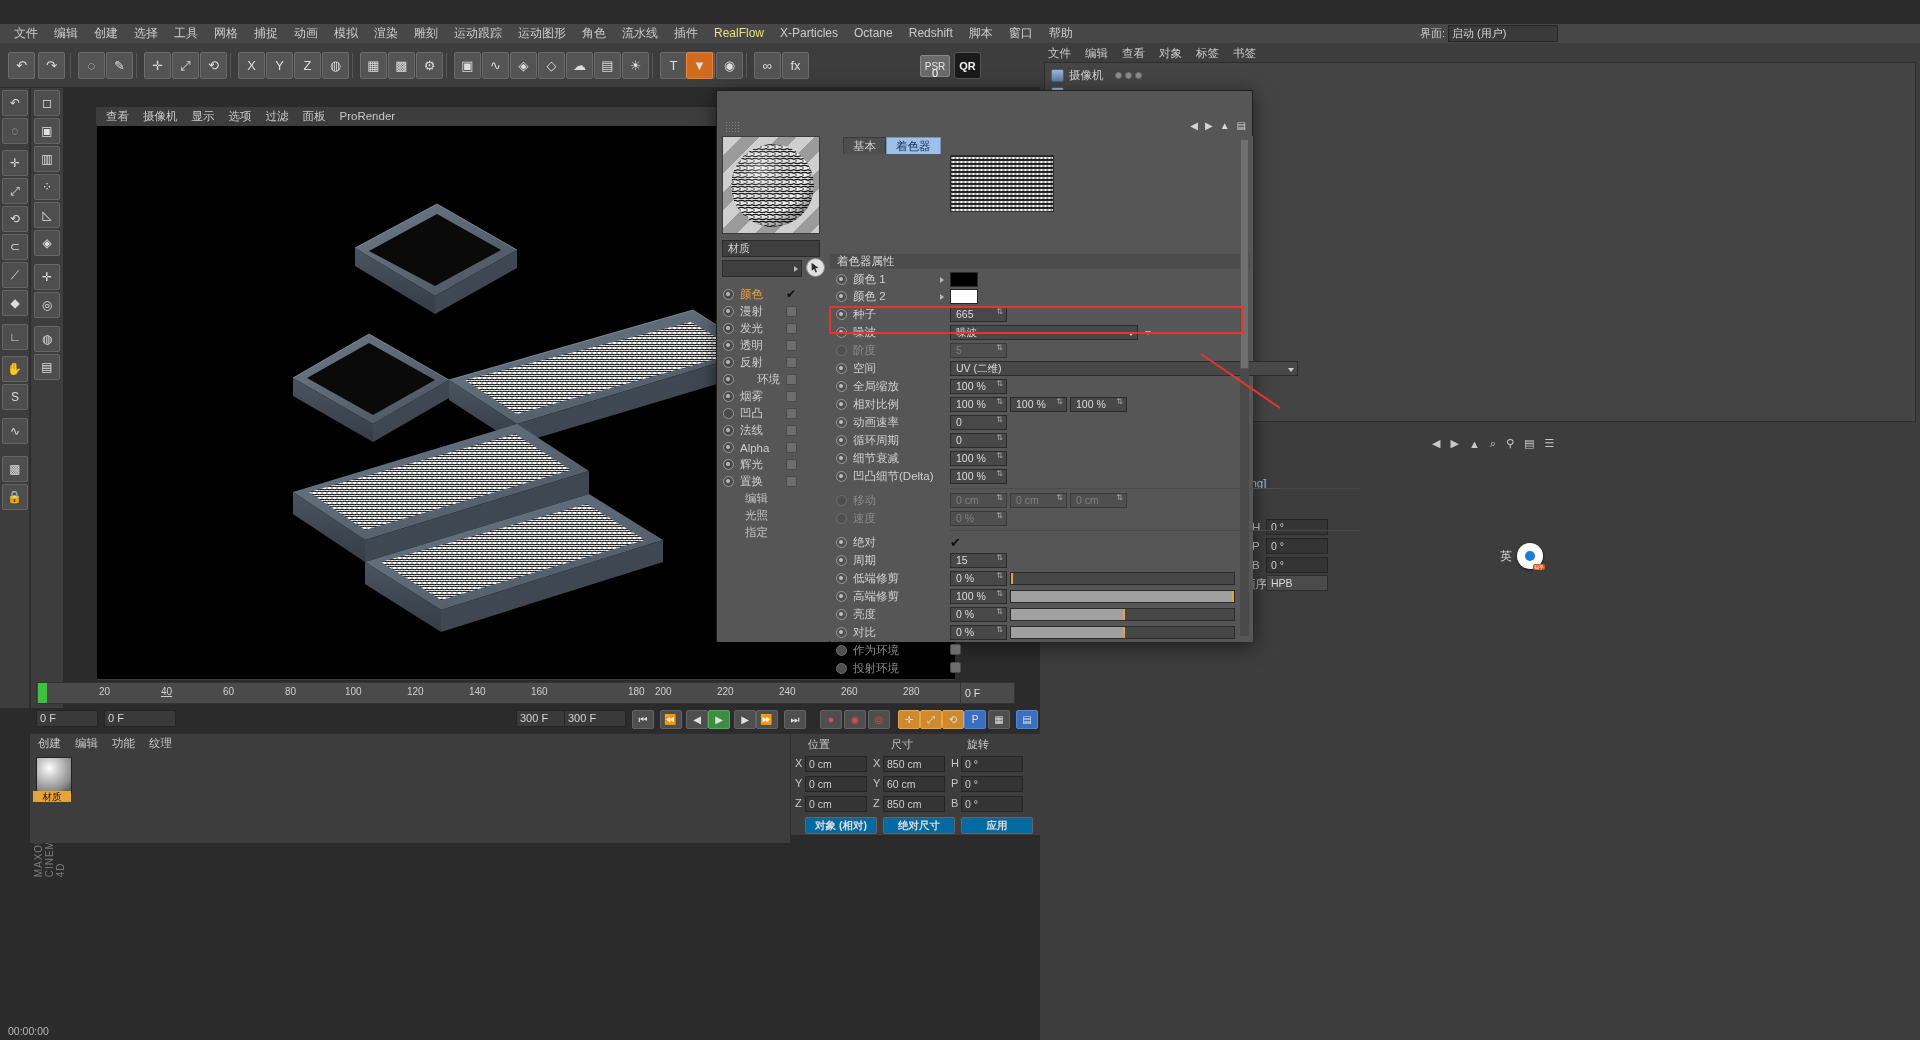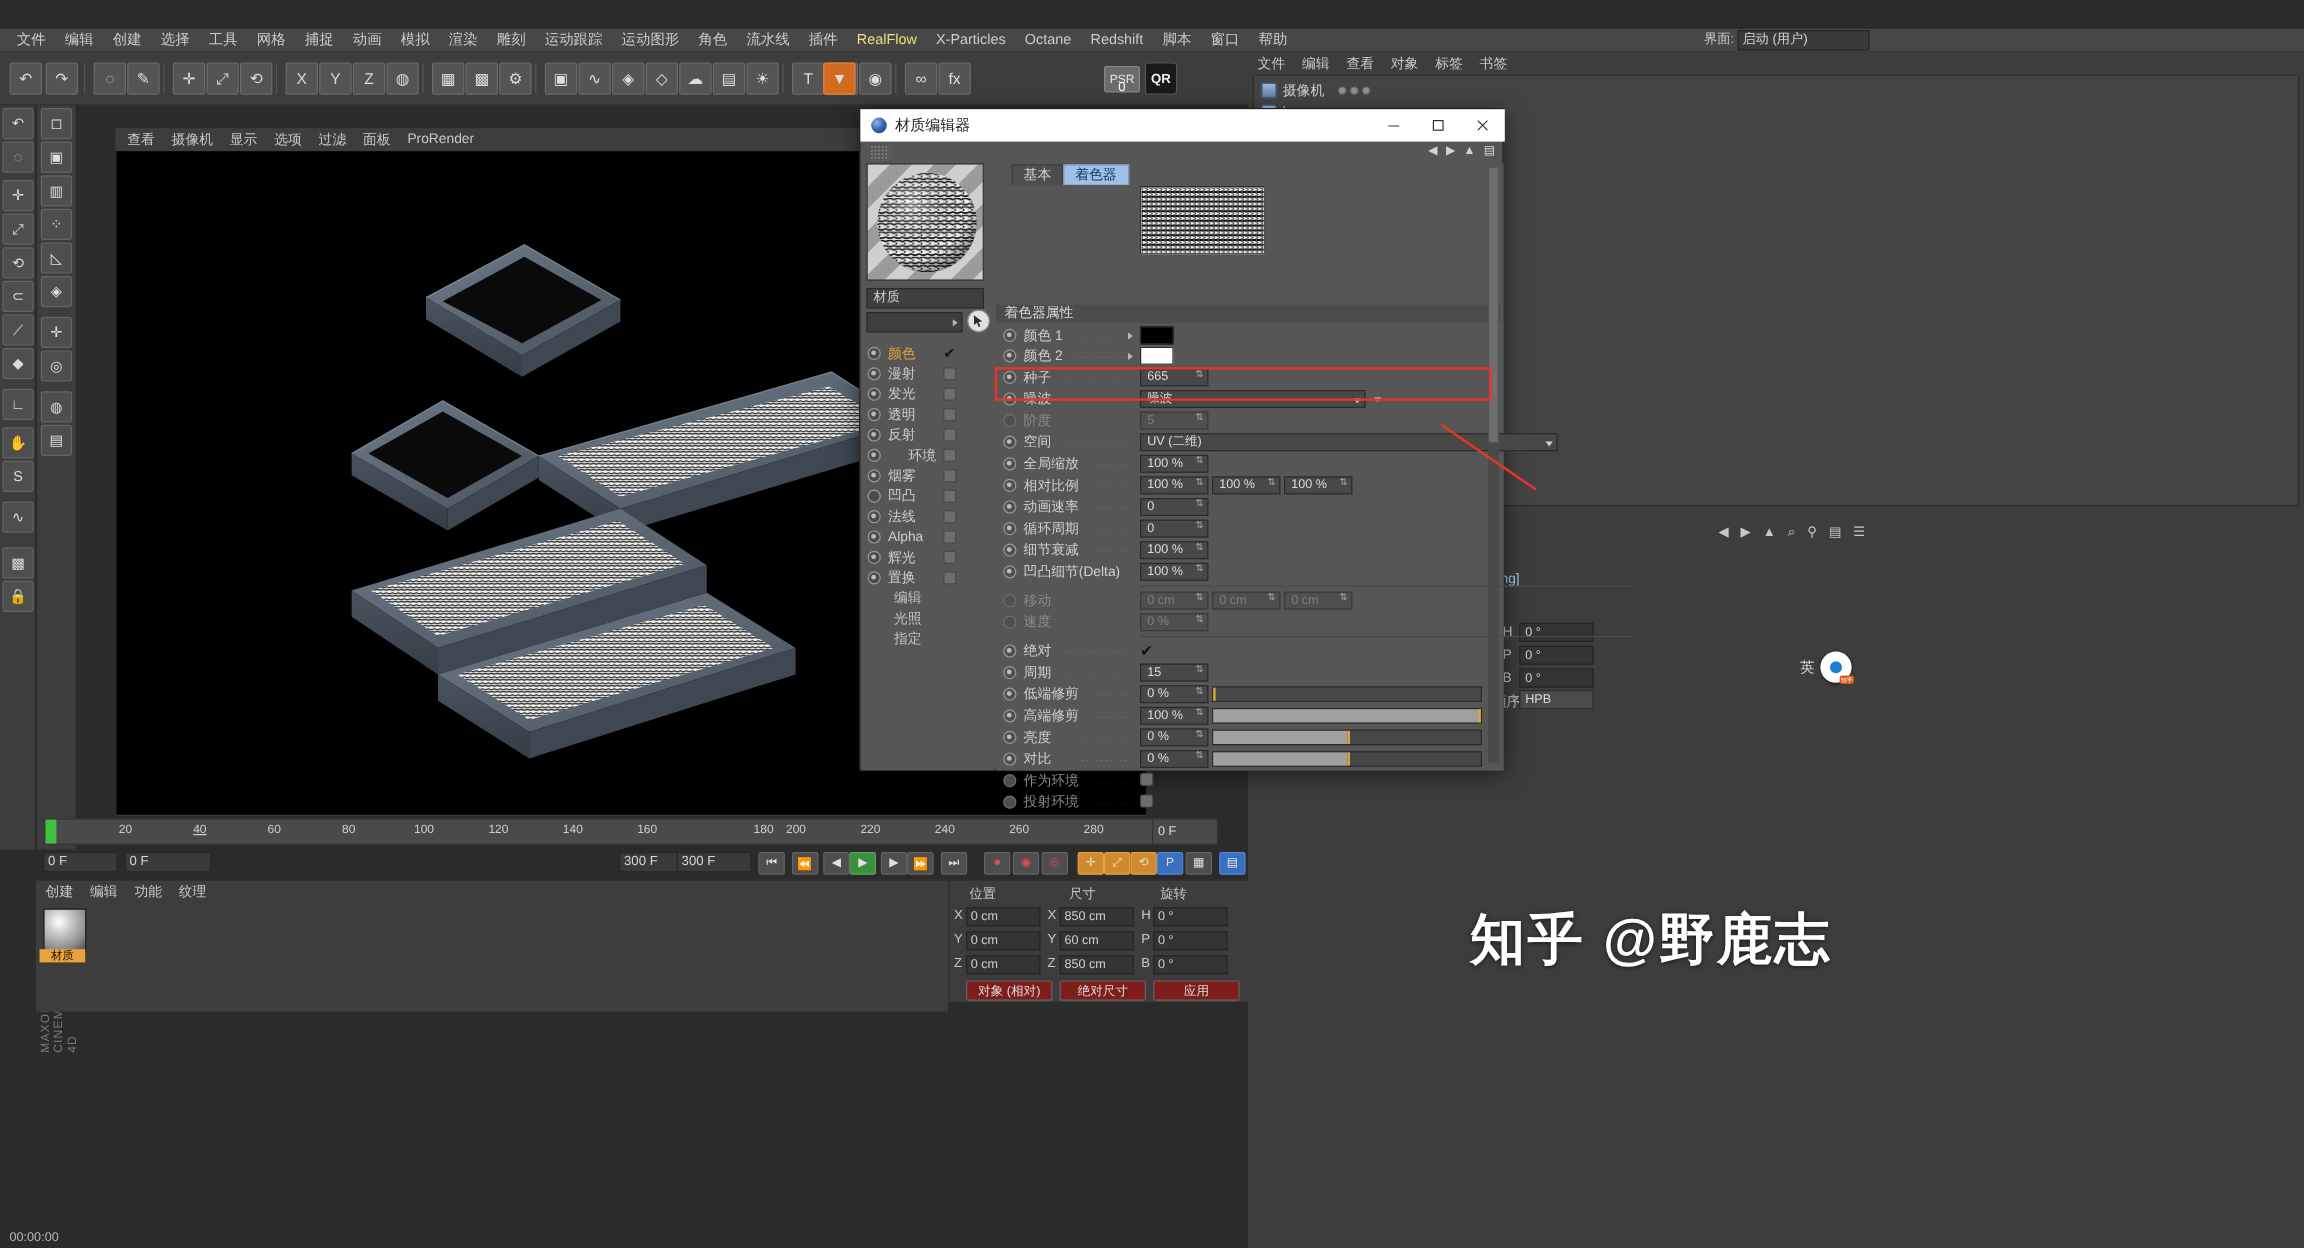--- a/index.html
+++ b/index.html
@@ -151,23 +151,23 @@
     position: absolute; left: 790px; top: 733px; width: 250px; height: 102px;
     background: #3d3d3d; border-left: 1px solid #2e2e2e; border-top: 1px solid #2e2e2e;
   }
   .cp-head { position: absolute; font-size: 11px; color: #c9c9c9; top: 3px; }
   .cp-axis { position: absolute; font-size: 11px; color: #c9c9c9; }
   .cp-field {
     position: absolute; height: 16px; background: #343434; border: 1px solid #252525;
     color: #cfcfcf; font-size: 10.5px; line-height: 14px; padding-left: 3px;
   }
   .cp-btn {
-    position: absolute; height: 17px; background: #7f1d1d; border: 1px solid #646464;
+    position: absolute; height: 17px; background: #0369a1; border: 1px solid #646464;
     color: #ddd; font-size: 10.5px; display: flex; align-items: center;
-    justify-content: center; border-radius: 2px;
+    justify-content: center; border-radius: 2px; font-weight: bold;
   }
 
   
   .rightpanel {
     position: absolute; left: 1040px; top: 43px; width: 880px; height: 997px; background: #3d3d3d;
   }
   .om-menu {
     position: absolute; left: 1048px; top: 46px; display: flex; gap: 14px;
     font-size: 11.5px; color: #c8c8c8;
   }
@@ -682,47 +682,24 @@
   </div>
 
   <div class="ime">
     <span class="ime-txt">英</span>
     <span class="ime-circle">
       <span class="dot"></span>
       <span class="ime-badge">知乎</span>
     </span>
   </div>
 
-  <div class="watermark">知乎 @野鹿志</div>
   <div class="statusbar">00:00:00</div>
 
   <div class="medlg">
 
-    <div class="medlg-title">
-      <span class="logo"></span>
-      <span class="t">材质编辑器</span>
-      <span class="medlg-wbtns">
-        <span class="medlg-wbtn">
-          <svg width="11" height="11">
-              <line x1="1" y1="6" x2="10" y2="6" stroke="#333" stroke-width="1"></line>
-            </svg>
-        </span>
-        <span class="medlg-wbtn">
-          <svg width="11" height="11">
-              <rect x="1.5" y="1.5" width="8" height="8" fill="none" stroke="#333" stroke-width="1"></rect>
-            </svg>
-        </span>
-        <span class="medlg-wbtn">
-          <svg width="11" height="11">
-              <line x1="1.5" y1="1.5" x2="9.5" y2="9.5" stroke="#333" stroke-width="1"></line>
-              <line x1="9.5" y1="1.5" x2="1.5" y2="9.5" stroke="#333" stroke-width="1"></line>
-            </svg>
-        </span>
-      </span>
-    </div>
 
     <div class="medlg-grip"></div>
     <div class="medlg-navicons">
       <span>◀</span>
       <span>▶</span>
       <span>▲</span>
       <span>▤</span>
     </div>
 
     <div class="me-left">

